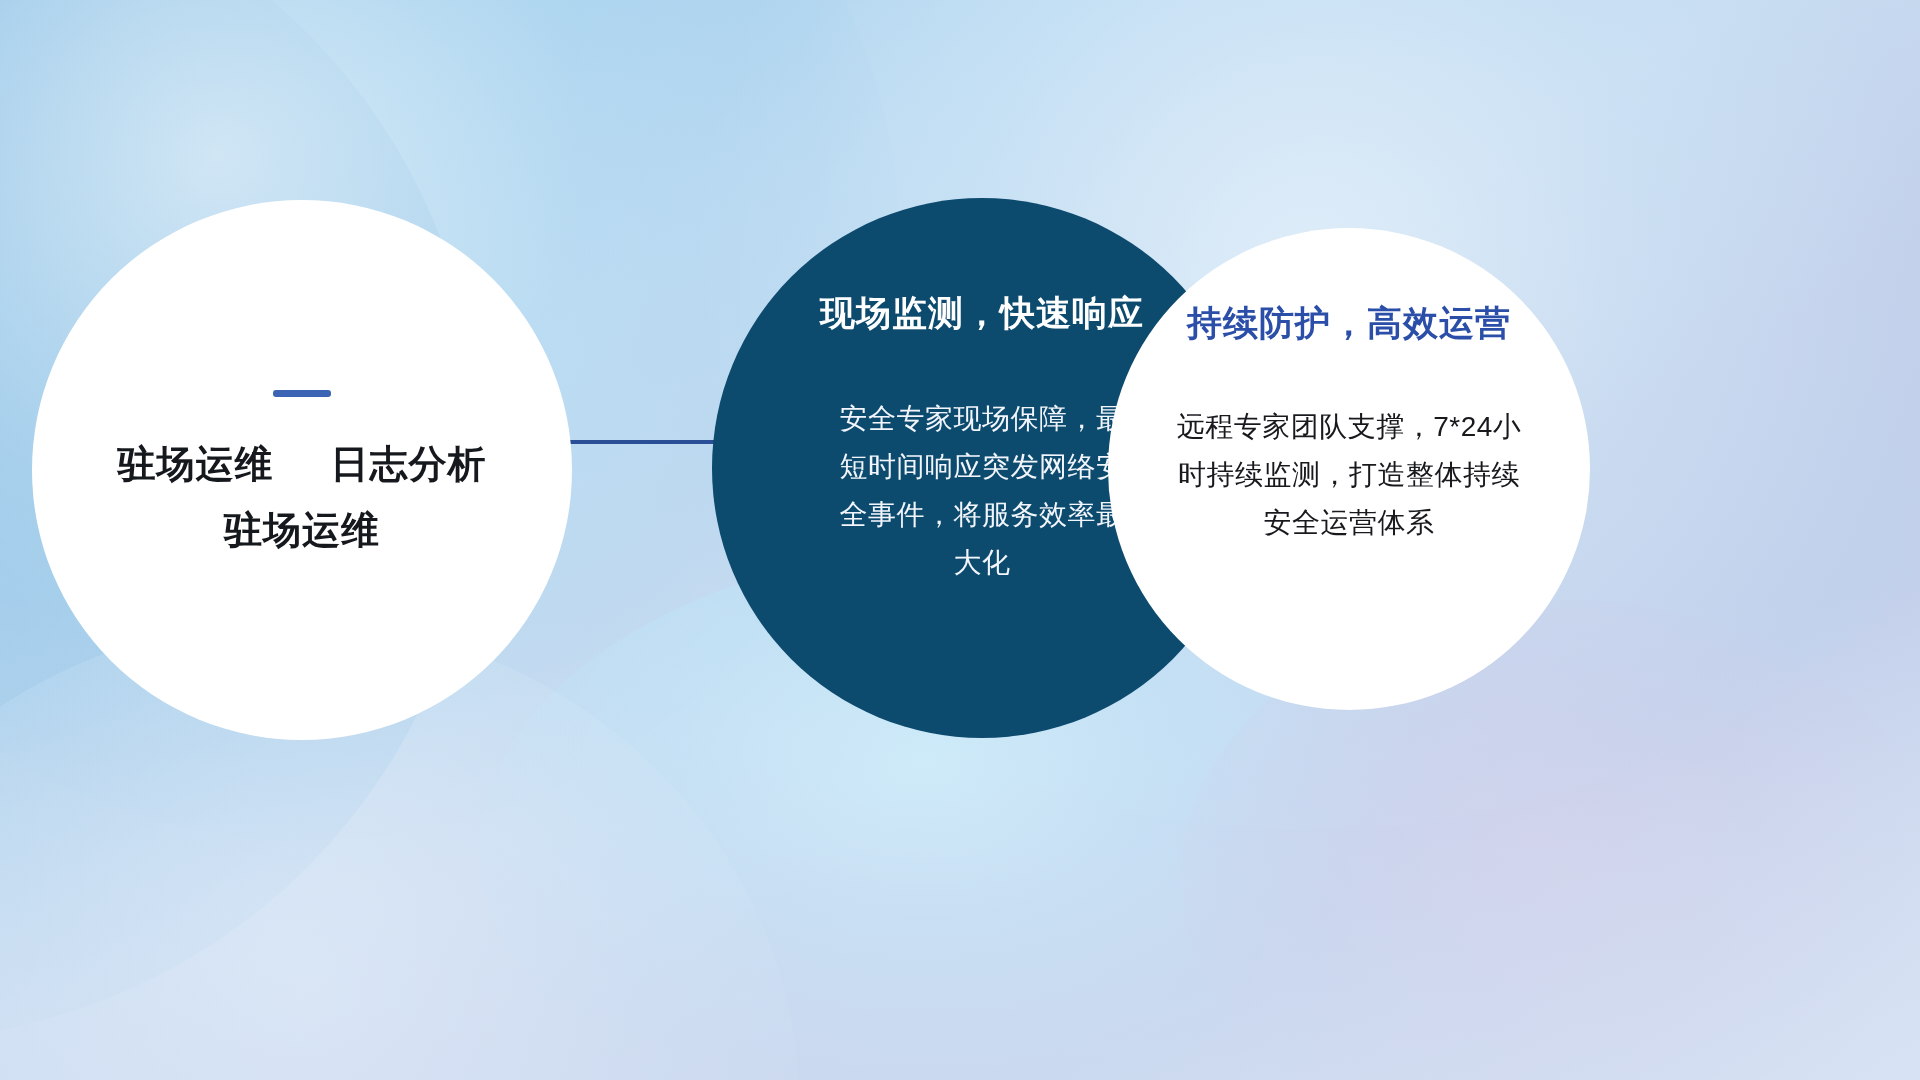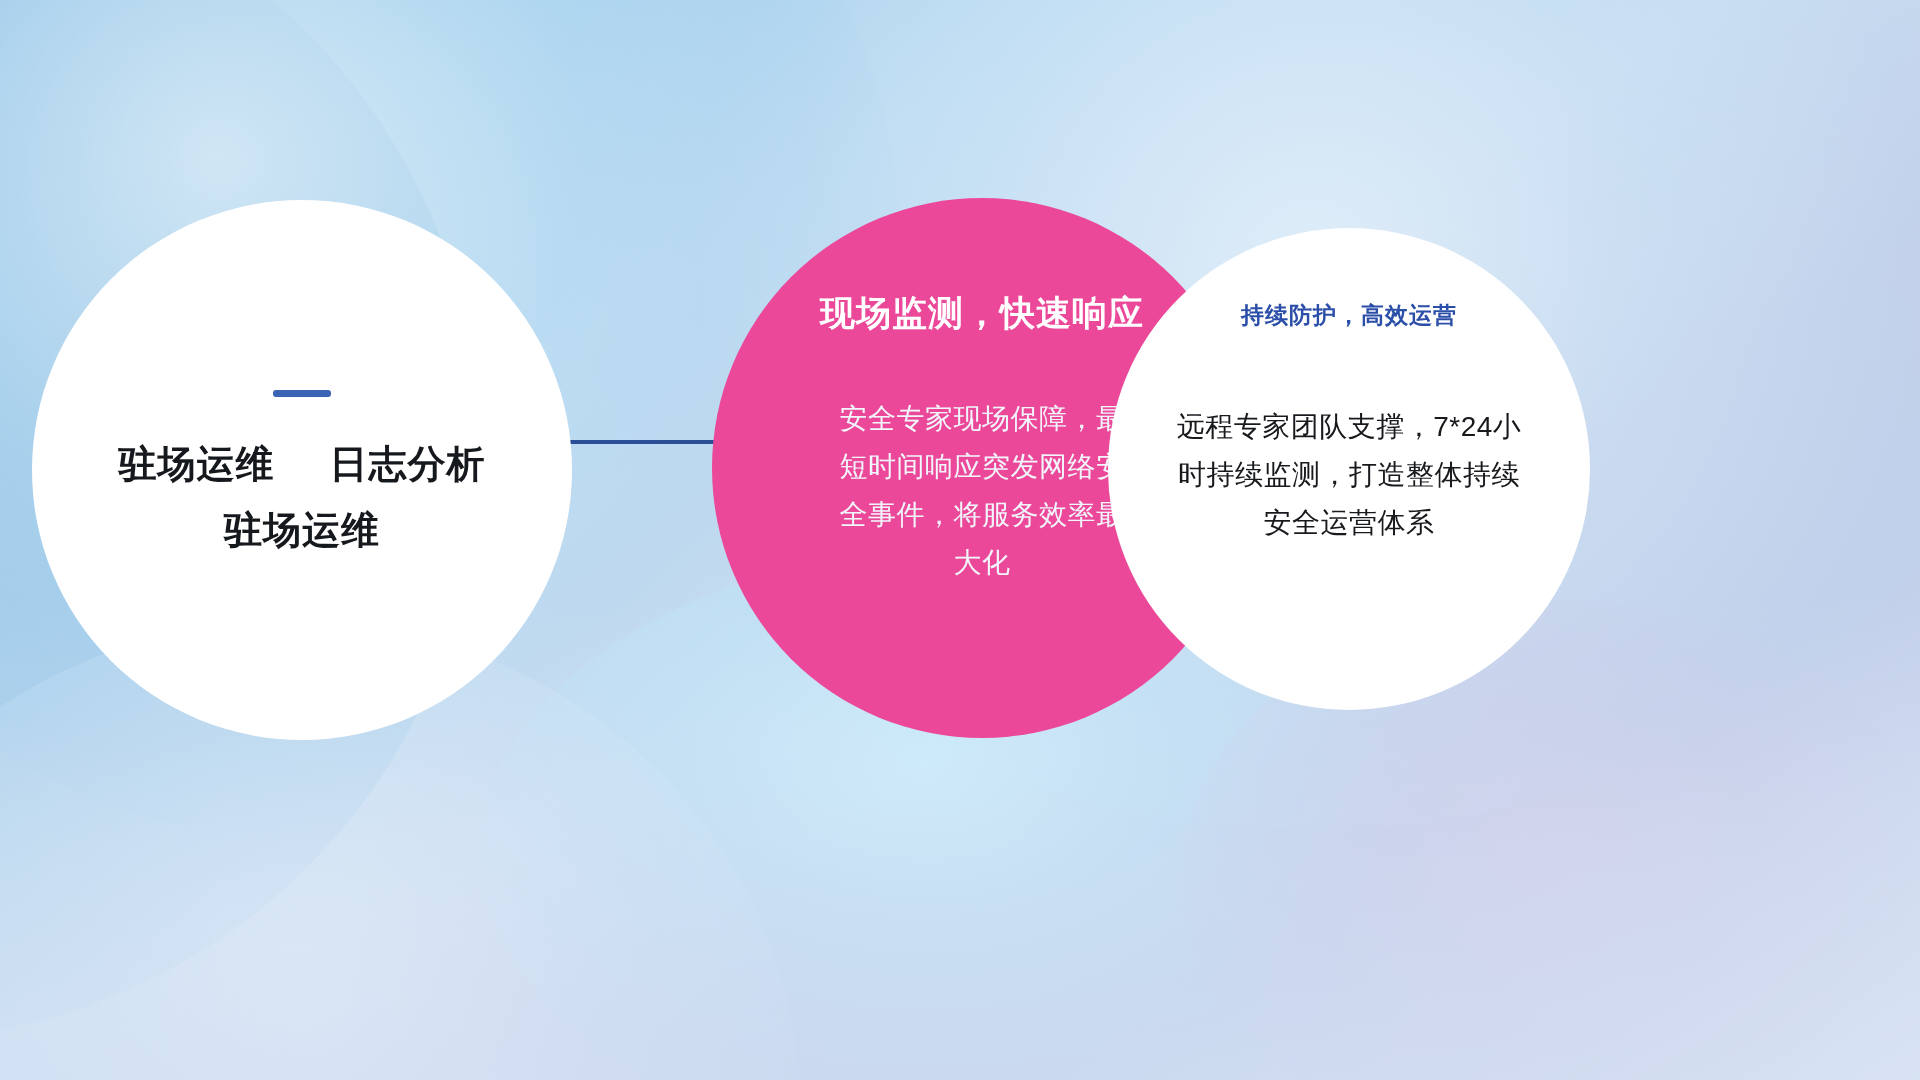--- a/index.html
+++ b/index.html
@@ -126,42 +126,41 @@
     height: 7px;
     border-radius: 3px;
     background: #3c64b4;
     margin-bottom: 48px;
   }
   .left-lines {
     display: flex;
     flex-direction: column;
     align-items: center;
     gap: 26px;
-    font-family: Liberation Serif, serif;
   }
   .left-line {
     font-size: 38px;
     font-weight: bold;
     color: #15181c;
     letter-spacing: 1px;
     white-space: nowrap;
     line-height: 1.05;
   }
   .left-line .gap {
     display: inline-block;
     width: 34px;
   }
 
   
   .circle-mid {
     left: 712px;
     top: 198px;
     width: 540px;
     height: 540px;
-    background: #ec4899;
+    background: #0c4a6e;
     z-index: 5;
     display: flex;
     flex-direction: column;
     align-items: center;
     justify-content: flex-start;
     padding-top: 92px;
   }
   .mid-heading {
     font-size: 35px;
     font-weight: bold;
@@ -187,26 +186,26 @@
     height: 482px;
     background: #ffffff;
     z-index: 6;
     display: flex;
     flex-direction: column;
     align-items: center;
     justify-content: flex-start;
     padding-top: 72px;
   }
   .right-heading {
-    font-size: 23px;
+    font-size: 35px;
     font-weight: bold;
     color: #2b4fa8;
     letter-spacing: 1px;
     white-space: nowrap;
-    margin-bottom: 60px;
+    margin-bottom: 44px;
   }
   .right-body {
     font-size: 28px;
     color: #17191d;
     line-height: 1.72;
     text-align: center;
     width: 370px;
     letter-spacing: 0.5px;
     margin-top: 12px;
   }

